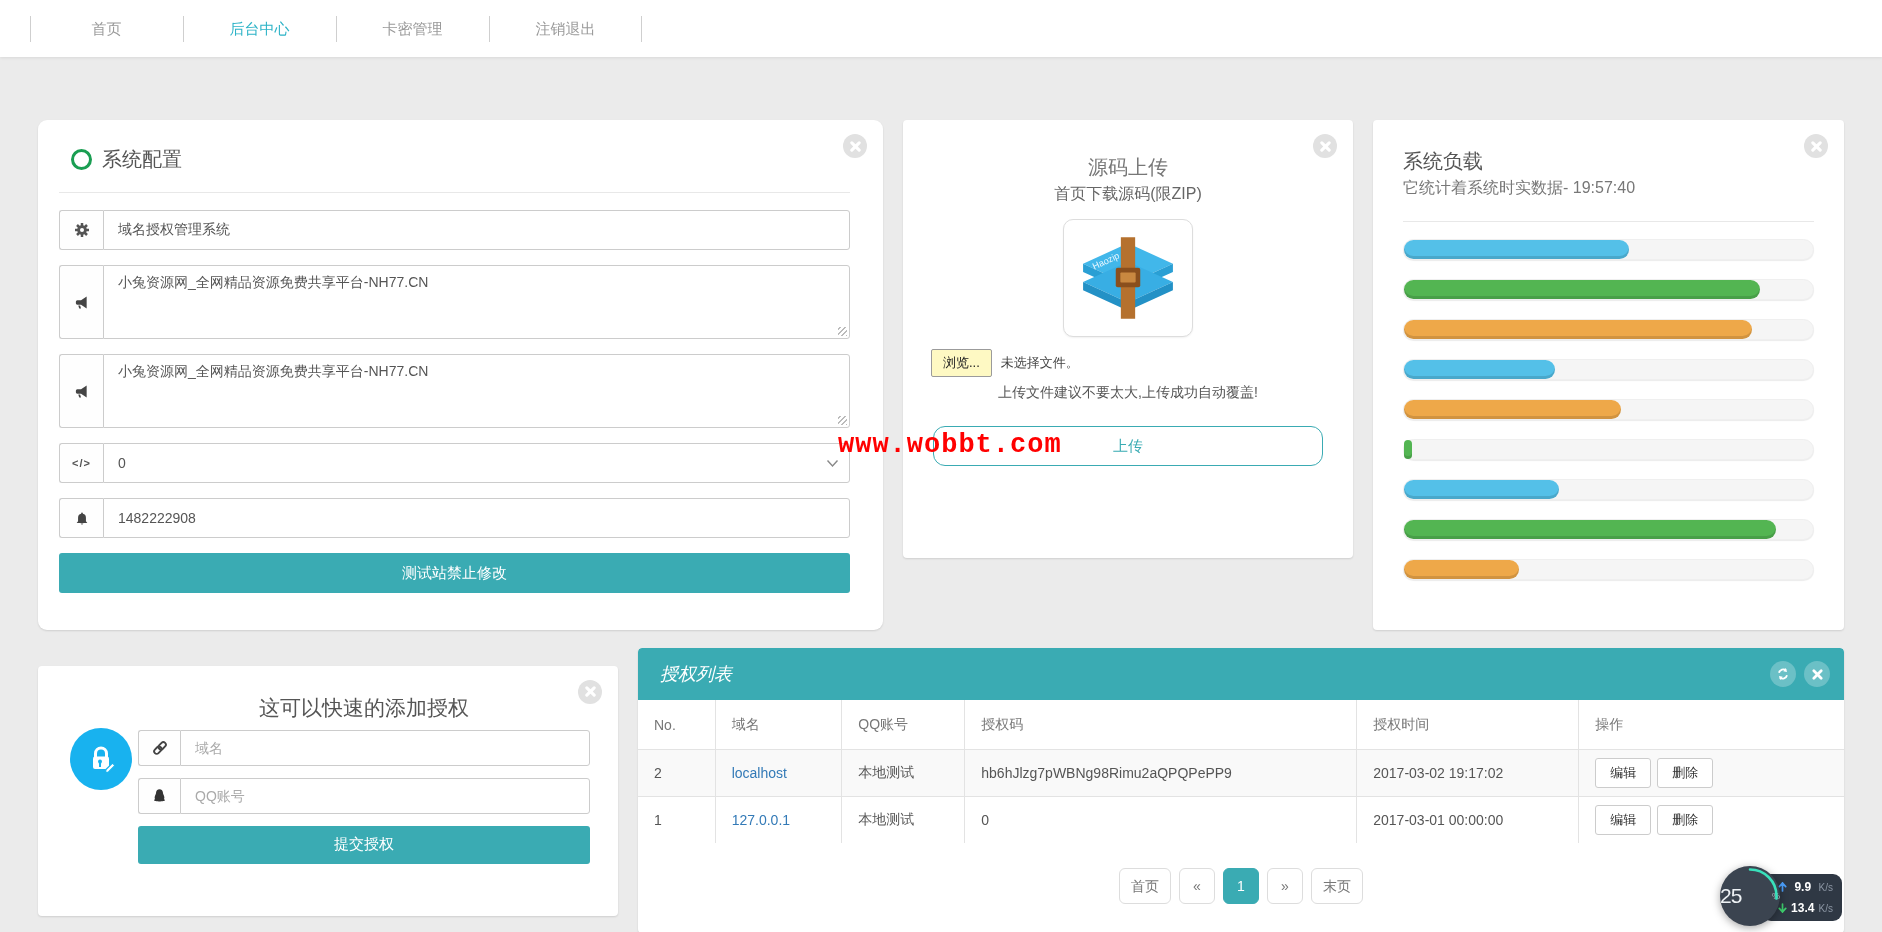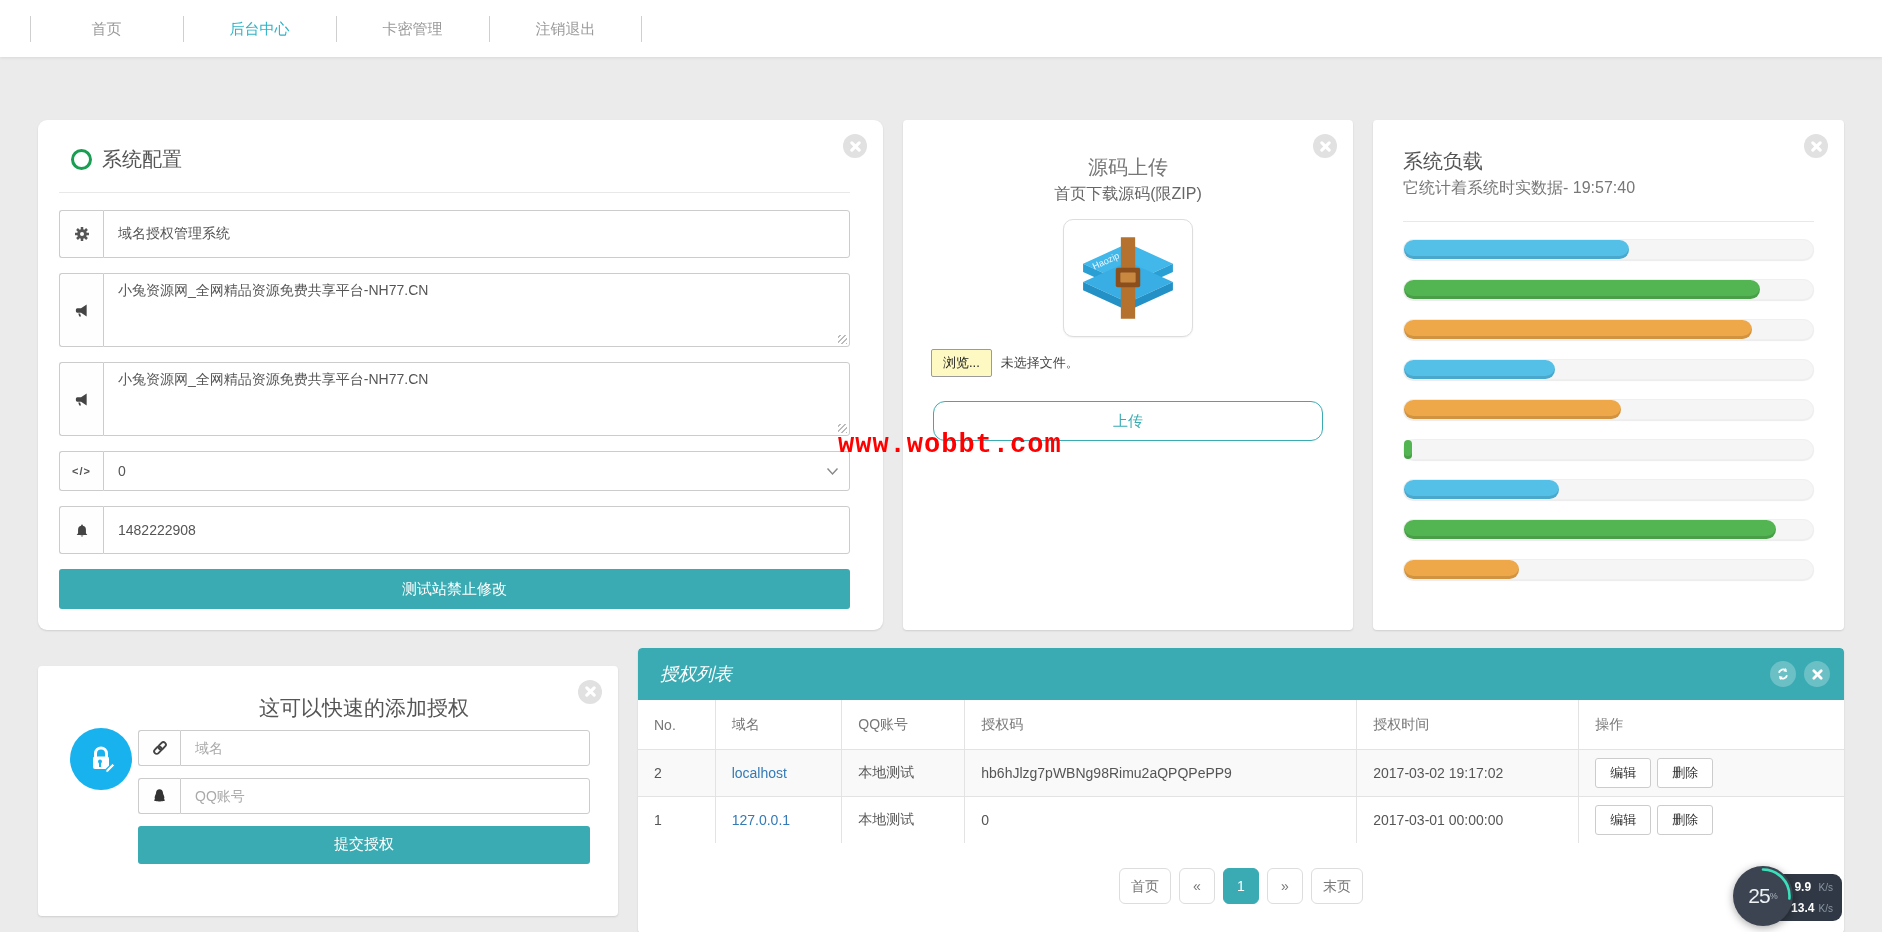--- a/index.html
+++ b/index.html
@@ -30,33 +30,33 @@
   .panel-config { width:845px; height:510px; padding:0 33px 16px 21px;border-radius:9px; }
   .panel-title { display:flex; align-items:center; gap:10px; margin:0 0 0 12px; padding-top:26px; }
   .ring { width:21px; height:21px; border:3px solid #1a9e52; border-radius:50%; }
   .panel h2 { font-size:20px; font-weight:normal; color:#555; margin:0; }
   hr.sep { border:none; border-top:1px solid #e8e8e8; margin:19px 0 0; }
   .form { margin-top:17px; display:flex; flex-direction:column; gap:15px; }
   .igroup { display:flex; }
   .addon { width:44px; border:1px solid #ccc; border-right:none; border-radius:3px 0 0 3px;
     background:#fefefe; display:flex; align-items:center; justify-content:center; color:#555; flex:none; }
   .addon.code { font-size:11px; font-weight:bold; letter-spacing:1px; color:#555; }
-  .igroup input { flex:1; height:48px; border:1px solid #ccc; border-radius:0 3px 3px 0;
+  .igroup input { flex:1; height:40px; border:1px solid #ccc; border-radius:0 3px 3px 0;
     padding:0 14px; font-size:14px; color:#555; font-family:inherit; outline:none; background:#fff; }
   .ta-wrap { flex:1; position:relative; display:flex; }
   .igroup textarea { flex:1; height:74px; border:1px solid #ccc; border-radius:0 3px 3px 0;
     padding:8px 14px; font-size:14px; color:#555; resize:none; font-family:inherit; outline:none; }
   .ta-wrap::after { content:''; position:absolute; right:3px; bottom:3px; width:9px; height:9px;
     background:repeating-linear-gradient(-45deg,#bbb 0 1px,transparent 1px 3.5px); }
   .selectbox { flex:1; height:40px; border:1px solid #ccc; border-radius:0 3px 3px 0; background:#fff;
     display:flex; align-items:center; justify-content:space-between; padding:0 10px 0 14px; font-size:14px; color:#555; cursor:pointer; }
   .btn-teal { height:40px; border:none; border-radius:3px; background:#3aabb3; color:#fff;
     font-size:15px; cursor:pointer; font-family:inherit; }
   
-  .panel-upload { width:450px; height:510px; padding:30px 30px 0; text-align:center; }
+  .panel-upload { width:450px; height:438px; padding:30px 30px 0; text-align:center; }
   .panel-upload h2 { font-size:20px; color:#777; margin:4px 0 3px; font-weight:normal; }
   .upload-sub { font-size:16px; color:#666; }
   .zip-card { width:130px; height:118px; margin:14px auto 12px; border:1px solid #ddd; border-radius:10px;
     background:#fff; box-shadow:0 1px 2px rgba(0,0,0,.06); display:flex; align-items:center; justify-content:center; }
   .file-row { display:flex; align-items:center; gap:9px; font-size:13px; color:#444; justify-content:flex-start; margin-left:-2px; }
   .btn-browse { font-size:13px; padding:4px 11px; background:#fef9c3; border:1px solid #9b9b9b; border-radius:2px;
     color:#222; font-family:inherit; cursor:pointer; }
   .upload-hint { font-size:14px; color:#555; margin-top:7px; text-align:center; }
   .btn-outline { display:block; width:100%; height:40px; margin-top:24px; background:#fff; border:1px solid #3aabb3;
     color:#3aabb3; border-radius:12px; font-size:15px; font-family:inherit; cursor:pointer; }
@@ -107,22 +107,22 @@
   
   .watermark { position:absolute; left:838px; top:430px; font-family:"Liberation Mono","DejaVu Sans Mono",monospace;
     font-weight:bold; font-size:27px; color:#ff0000; z-index:60; pointer-events:none; letter-spacing:1px; }
   
   .speed-widget { position:absolute; right:40px; bottom:4px; width:122px; height:62px; z-index:70; }
   .speed-pill { position:absolute; right:0; top:8px; width:80px; height:47px; background:#2f3844; border-radius:9px;
     padding:6px 9px 6px 16px; display:flex; flex-direction:column; justify-content:space-between; }
   .speed-row { display:flex; align-items:baseline; justify-content:space-between; gap:3px; font-size:12px; }
   .speed-num { color:#fff; font-weight:bold; }
   .speed-unit { color:#8b95a3; font-size:10px; }
-  .speed-circle { position:absolute; left:13px; top:0; width:60px; height:60px; border-radius:50%;
-    background:#3b4450; box-shadow:0 2px 8px rgba(0,0,0,.35); display:flex; align-items:center; justify-content:center; z-index:2; }
+  .speed-circle { position:absolute; left:0; top:0; width:60px; height:60px; border-radius:50%;
+    background:#3b4450; box-shadow:0 2px 8px rgba(0,0,0,.35); display:flex; align-items:center; justify-content:space-between; z-index:2; }
   .speed-circle .pct { font-size:21px; color:#eef2f5; letter-spacing:-1px; }
   .speed-circle .pct-sign { font-size:9px; color:#aab3bd; }
   .speed-ring { position:absolute; inset:0; }
 </style>
 </head>
 <body>
 
 <div class="topbar">
   <ul class="nav" id="nav">
       <li><span>首页</span></li>
@@ -224,20 +224,21 @@
           <text x="17" y="40" font-size="9" fill="#eaf7ff" transform="rotate(-25 17 40)">Haozip</text>
           <polygon points="43,8 57,8 57,88 43,88" fill="#b5712e"></polygon>
           <rect x="38" y="38" width="24" height="19" rx="2" fill="#8a4f1d"></rect>
           <rect x="42.5" y="42.5" width="15" height="10" rx="1" fill="#c98840"></rect>
         </svg>
       </div>
       <div class="file-row">
         <button class="btn-browse">浏览...</button>
         <span>未选择文件。</span>
       </div>
+      <div class="upload-hint">上传文件建议不要太大,上传成功自动覆盖!</div>
       <button class="btn-outline">上传</button>
     </section>
 
     <section class="panel panel-load">
       <span class="close-btn">
         <svg width="11" height="11" viewBox="0 0 12 12">
             <path d="M2 2l8 8M10 2l-8 8" stroke="#fff" stroke-width="3.4" stroke-linecap="round"></path>
           </svg>
       </span>
       <h2>系统负载</h2>

